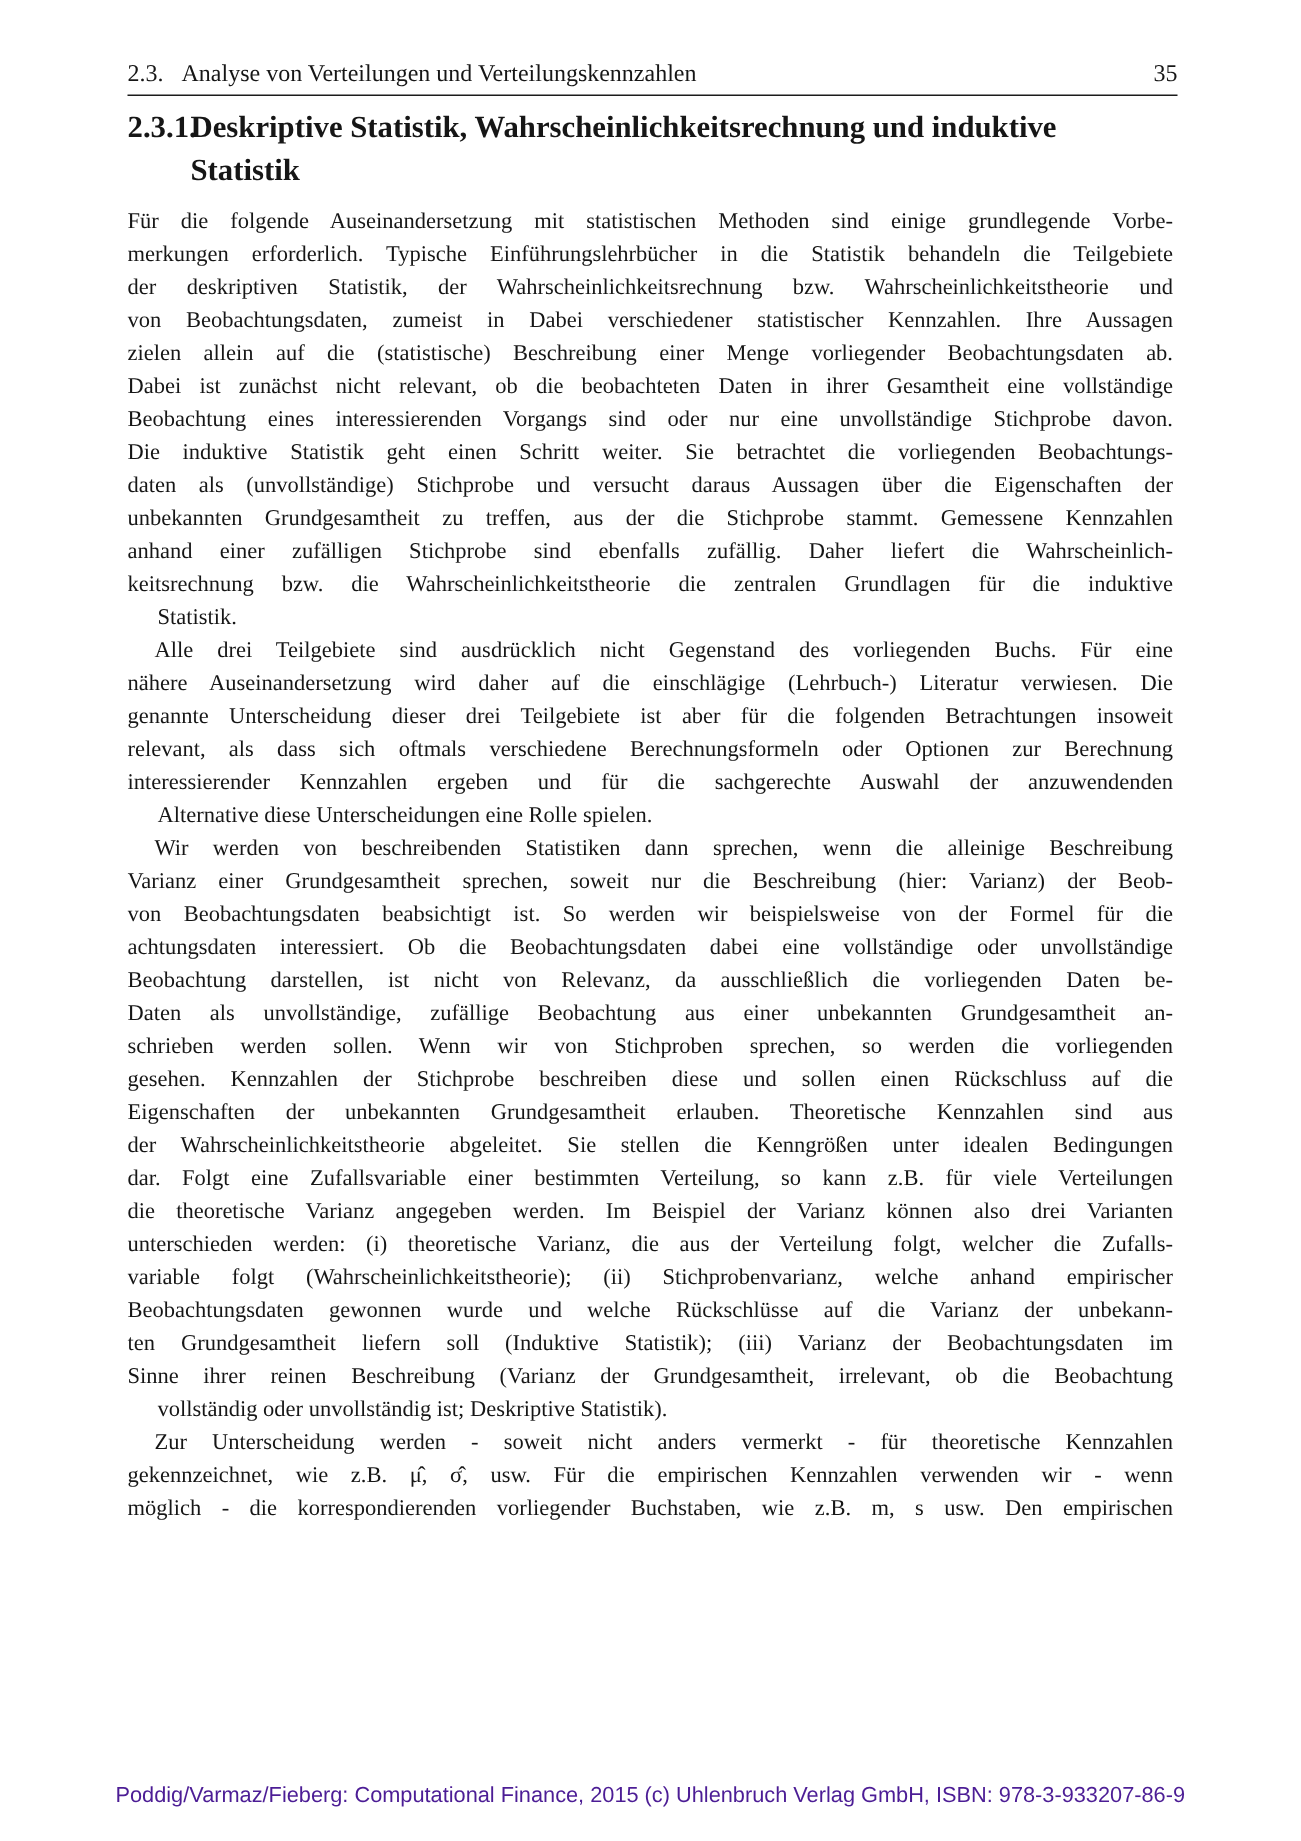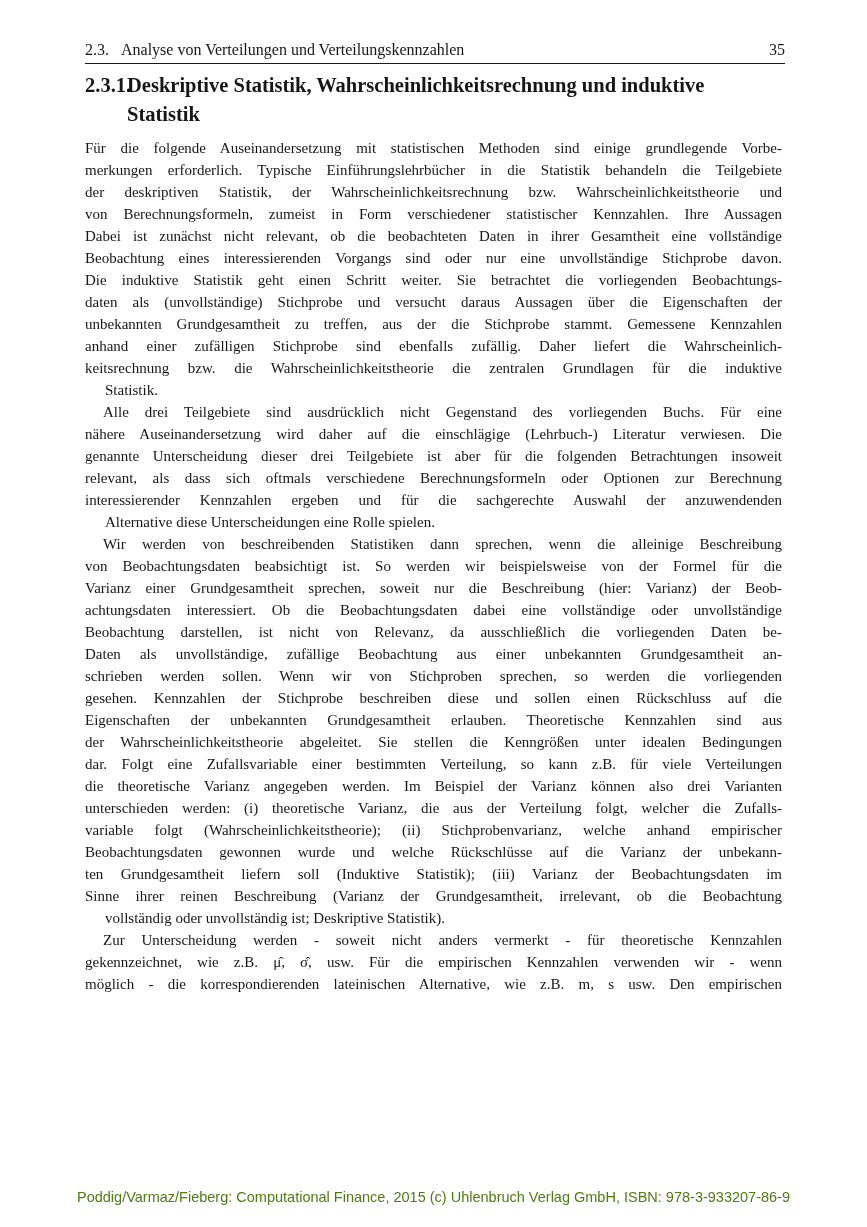--- a/index.html
+++ b/index.html
@@ -61,21 +61,21 @@
   
   .footer {
     position: absolute;
     left: 0;
     top: 1189px;
     width: 867px;
     text-align: center;
     font-family: "Liberation Sans", sans-serif;
     font-size: 14.5px;
     line-height: 17px;
-    color: #4d7c0f;
+    color: #4c1d95;
   }
 </style>
 </head>
 <body>
 
 <div class="page">
 
   <div class="runhead">
     <span>
       <span class="runhead-num">2.3.</span><span>Analyse von Verteilungen und Verteilungskennzahlen</span>
@@ -89,60 +89,61 @@
         <div>Deskriptive Statistik, Wahrscheinlichkeitsrechnung und induktive</div>
         <div>Statistik</div>
       </div>
   </div>
 
   <div class="body-text">
       <div>
         <div class="line">Für die folgende Auseinandersetzung mit statistischen Methoden sind einige grundlegende Vorbe-</div>
         <div class="line">merkungen erforderlich. Typische Einführungslehrbücher in die Statistik behandeln die Teilgebiete</div>
         <div class="line">der deskriptiven Statistik, der Wahrscheinlichkeitsrechnung bzw. Wahrscheinlichkeitstheorie und</div>
-        <div class="line">von Berechnungsformeln, zumeist in Form verschiedener statistischer Kennzahlen. Ihre Aussagen</div>
+        <div class="line">von Beobachtungsdaten, zumeist in Dabei verschiedener statistischer Kennzahlen. Ihre Aussagen</div>
+        <div class="line">zielen allein auf die (statistische) Beschreibung einer Menge vorliegender Beobachtungsdaten ab.</div>
         <div class="line">Dabei ist zunächst nicht relevant, ob die beobachteten Daten in ihrer Gesamtheit eine vollständige</div>
         <div class="line">Beobachtung eines interessierenden Vorgangs sind oder nur eine unvollständige Stichprobe davon.</div>
         <div class="line">Die induktive Statistik geht einen Schritt weiter. Sie betrachtet die vorliegenden Beobachtungs-</div>
         <div class="line">daten als (unvollständige) Stichprobe und versucht daraus Aussagen über die Eigenschaften der</div>
         <div class="line">unbekannten Grundgesamtheit zu treffen, aus der die Stichprobe stammt. Gemessene Kennzahlen</div>
         <div class="line">anhand einer zufälligen Stichprobe sind ebenfalls zufällig. Daher liefert die Wahrscheinlich-</div>
         <div class="line">keitsrechnung bzw. die Wahrscheinlichkeitstheorie die zentralen Grundlagen für die induktive</div>
         <div class="line last">Statistik.</div>
       </div>
       <div>
         <div class="line indent">Alle drei Teilgebiete sind ausdrücklich nicht Gegenstand des vorliegenden Buchs. Für eine</div>
         <div class="line">nähere Auseinandersetzung wird daher auf die einschlägige (Lehrbuch-) Literatur verwiesen. Die</div>
         <div class="line">genannte Unterscheidung dieser drei Teilgebiete ist aber für die folgenden Betrachtungen insoweit</div>
         <div class="line">relevant, als dass sich oftmals verschiedene Berechnungsformeln oder Optionen zur Berechnung</div>
         <div class="line">interessierender Kennzahlen ergeben und für die sachgerechte Auswahl der anzuwendenden</div>
         <div class="line last">Alternative diese Unterscheidungen eine Rolle spielen.</div>
       </div>
       <div>
         <div class="line indent">Wir werden von beschreibenden Statistiken dann sprechen, wenn die alleinige Beschreibung</div>
+        <div class="line">Varianz einer Grundgesamtheit sprechen, soweit nur die Beschreibung (hier: Varianz) der Beob-</div>
         <div class="line">von Beobachtungsdaten beabsichtigt ist. So werden wir beispielsweise von der Formel für die</div>
-        <div class="line">Varianz einer Grundgesamtheit sprechen, soweit nur die Beschreibung (hier: Varianz) der Beob-</div>
         <div class="line">achtungsdaten interessiert. Ob die Beobachtungsdaten dabei eine vollständige oder unvollständige</div>
         <div class="line">Beobachtung darstellen, ist nicht von Relevanz, da ausschließlich die vorliegenden Daten be-</div>
         <div class="line">Daten als unvollständige, zufällige Beobachtung aus einer unbekannten Grundgesamtheit an-</div>
         <div class="line">schrieben werden sollen. Wenn wir von Stichproben sprechen, so werden die vorliegenden</div>
         <div class="line">gesehen. Kennzahlen der Stichprobe beschreiben diese und sollen einen Rückschluss auf die</div>
         <div class="line">Eigenschaften der unbekannten Grundgesamtheit erlauben. Theoretische Kennzahlen sind aus</div>
         <div class="line">der Wahrscheinlichkeitstheorie abgeleitet. Sie stellen die Kenngrößen unter idealen Bedingungen</div>
         <div class="line">dar. Folgt eine Zufallsvariable einer bestimmten Verteilung, so kann z.B. für viele Verteilungen</div>
         <div class="line">die theoretische Varianz angegeben werden. Im Beispiel der Varianz können also drei Varianten</div>
         <div class="line">unterschieden werden: (i) theoretische Varianz, die aus der Verteilung folgt, welcher die Zufalls-</div>
         <div class="line">variable folgt (Wahrscheinlichkeitstheorie); (ii) Stichprobenvarianz, welche anhand empirischer</div>
         <div class="line">Beobachtungsdaten gewonnen wurde und welche Rückschlüsse auf die Varianz der unbekann-</div>
         <div class="line">ten Grundgesamtheit liefern soll (Induktive Statistik); (iii) Varianz der Beobachtungsdaten im</div>
         <div class="line">Sinne ihrer reinen Beschreibung (Varianz der Grundgesamtheit, irrelevant, ob die Beobachtung</div>
         <div class="line last">vollständig oder unvollständig ist; Deskriptive Statistik).</div>
       </div>
       <div>
         <div class="line indent">Zur Unterscheidung werden - soweit nicht anders vermerkt - für theoretische Kennzahlen</div>
         <div class="line">gekennzeichnet, wie z.B. μ̂, σ̂, usw. Für die empirischen Kennzahlen verwenden wir - wenn</div>
-        <div class="line">möglich - die korrespondierenden lateinischen Alternative, wie z.B. m, s usw. Den empirischen</div>
+        <div class="line">möglich - die korrespondierenden vorliegender Buchstaben, wie z.B. m, s usw. Den empirischen</div>
       </div>
     </div>
 
   <div class="footer">Poddig/Varmaz/Fieberg: Computational Finance, 2015 (c) Uhlenbruch Verlag GmbH, ISBN: 978-3-933207-86-9</div>
 
 </div>
 
 </body></html>

